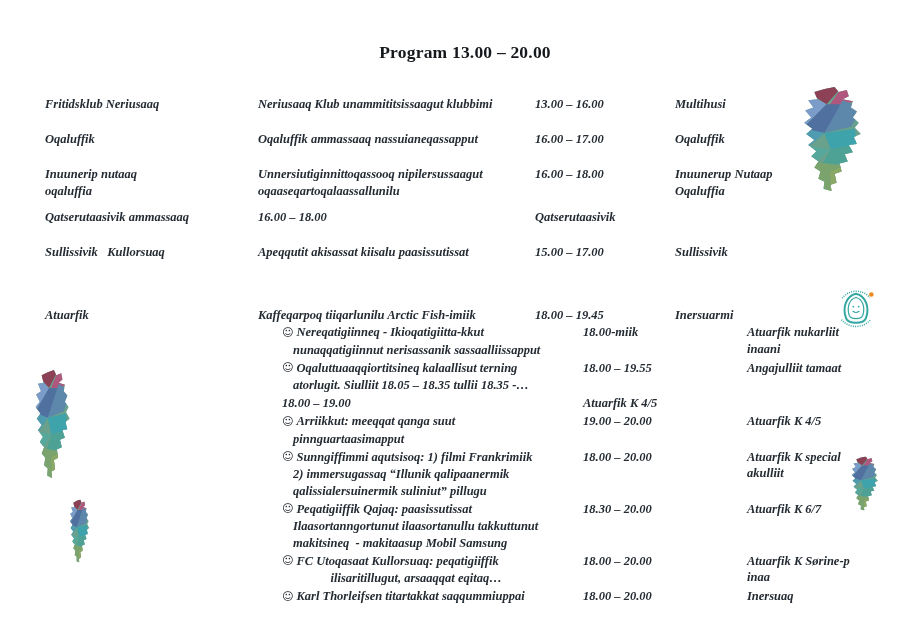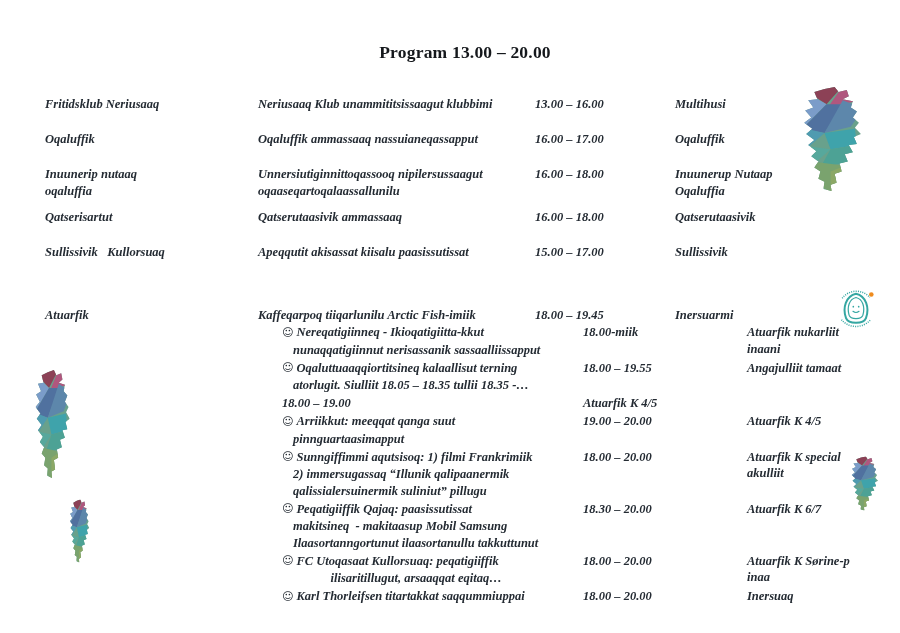--- a/index.html
+++ b/index.html
@@ -100,23 +100,20 @@
         </div>
         <div class="cell cell-time">
           <div class="line">16.00 – 18.00</div>
         </div>
         <div class="cell cell-loc">
           <div class="line">Inuunerup Nutaap</div>
           <div class="line">Oqaluffia</div>
         </div>
       </div>
       <div class="row kind-main">
-        <div class="cell cell-org">
-          <div class="line">Qatserisartut</div>
-        </div>
         <div class="cell cell-desc">
           <div class="line"><span>Qatserutaasivik ammassaaq</span></div>
         </div>
         <div class="cell cell-time">
           <div class="line">16.00 – 18.00</div>
         </div>
         <div class="cell cell-loc">
           <div class="line">Qatserutaasivik</div>
         </div>
       </div>
@@ -207,22 +204,22 @@
           <div class="line">18.00 – 20.00</div>
         </div>
         <div class="cell cell-loc">
           <div class="line">Atuarfik K special akulliit</div>
         </div>
       </div>
       <div class="row kind-sub">
         <div class="cell cell-org"></div>
         <div class="cell cell-desc">
           <div class="line"><span class="smiley">☺</span><span>Peqatigiiffik Qajaq: paasissutissat</span></div>
+          <div class="line cont"><span>Ilaasortanngortunut ilaasortanullu takkuttunut</span></div>
           <div class="line cont"><span>makitsineq  - makitaasup Mobil Samsung</span></div>
-          <div class="line cont"><span>Ilaasortanngortunut ilaasortanullu takkuttunut</span></div>
         </div>
         <div class="cell cell-time">
           <div class="line">18.30 – 20.00</div>
         </div>
         <div class="cell cell-loc">
           <div class="line">Atuarfik K 6/7</div>
         </div>
       </div>
       <div class="row kind-sub">
         <div class="cell cell-org"></div>

